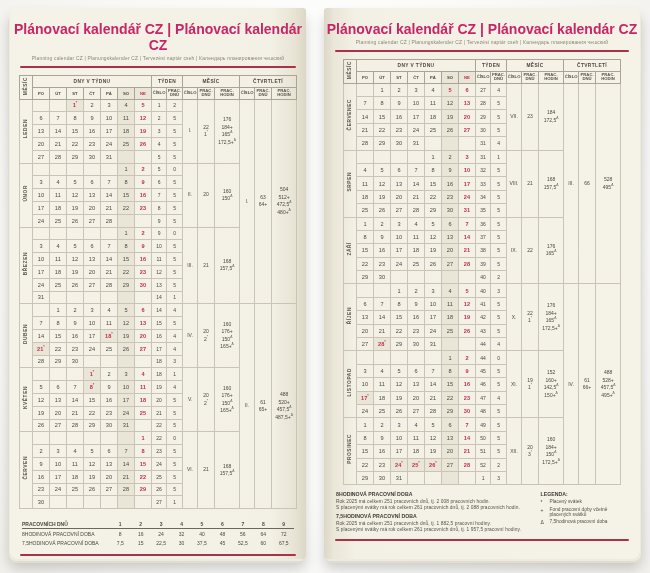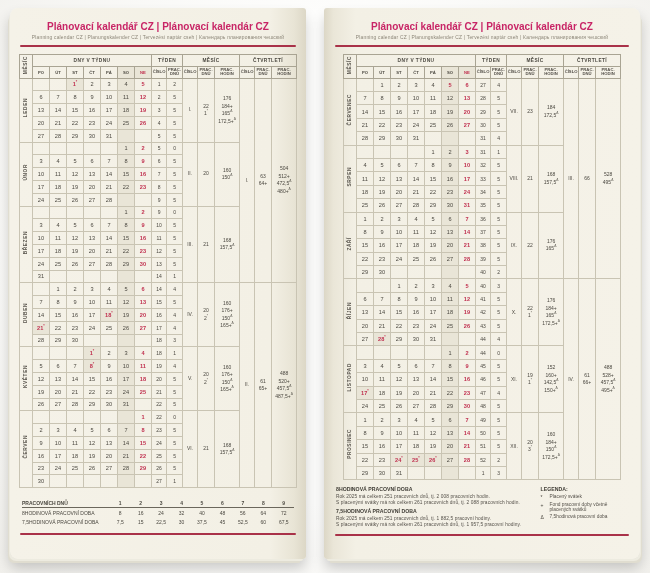--- a/index.html
+++ b/index.html
@@ -21,21 +21,21 @@
     box-shadow:-2px 3px 0 -1px #edebe0, -4px 6px 0 -2px #e0ddd0, -1px 9px 14px rgba(0,0,0,.20);
   }
   .page-right{
     left:324px;width:316px;
     background:linear-gradient(to right,#dcd7c6 0%,#eae6d8 3%,#f3f0e5 10%,#f5f2e8 100%);
     border-radius:3px 8px 8px 3px;
     box-shadow:2px 3px 0 -1px #edebe0, 4px 6px 0 -2px #e0ddd0, 1px 9px 14px rgba(0,0,0,.20);
   }
   .page-head{padding-top:13px;text-align:center;}
   .ptitle{
-    font-size:10px;font-weight:bold;color:#c82566;margin:0;letter-spacing:0px;
+    font-size:14px;font-weight:bold;color:#c82566;margin:0;letter-spacing:0px;
   }
   .psub{font-size:4.9px;color:#8b8577;margin-top:3px;letter-spacing:0.2px;}
   .rule{height:1.6px;background:#a93249;width:93%;margin:5px auto 7px auto;border-radius:1px;}
   .rule.bottom{margin-top:7px;}
 
   table.cal{
     border-collapse:collapse;table-layout:fixed;width:277px;margin:0 auto;
     border:1px solid #938e7e;
   }
   .cal th,.cal td{

